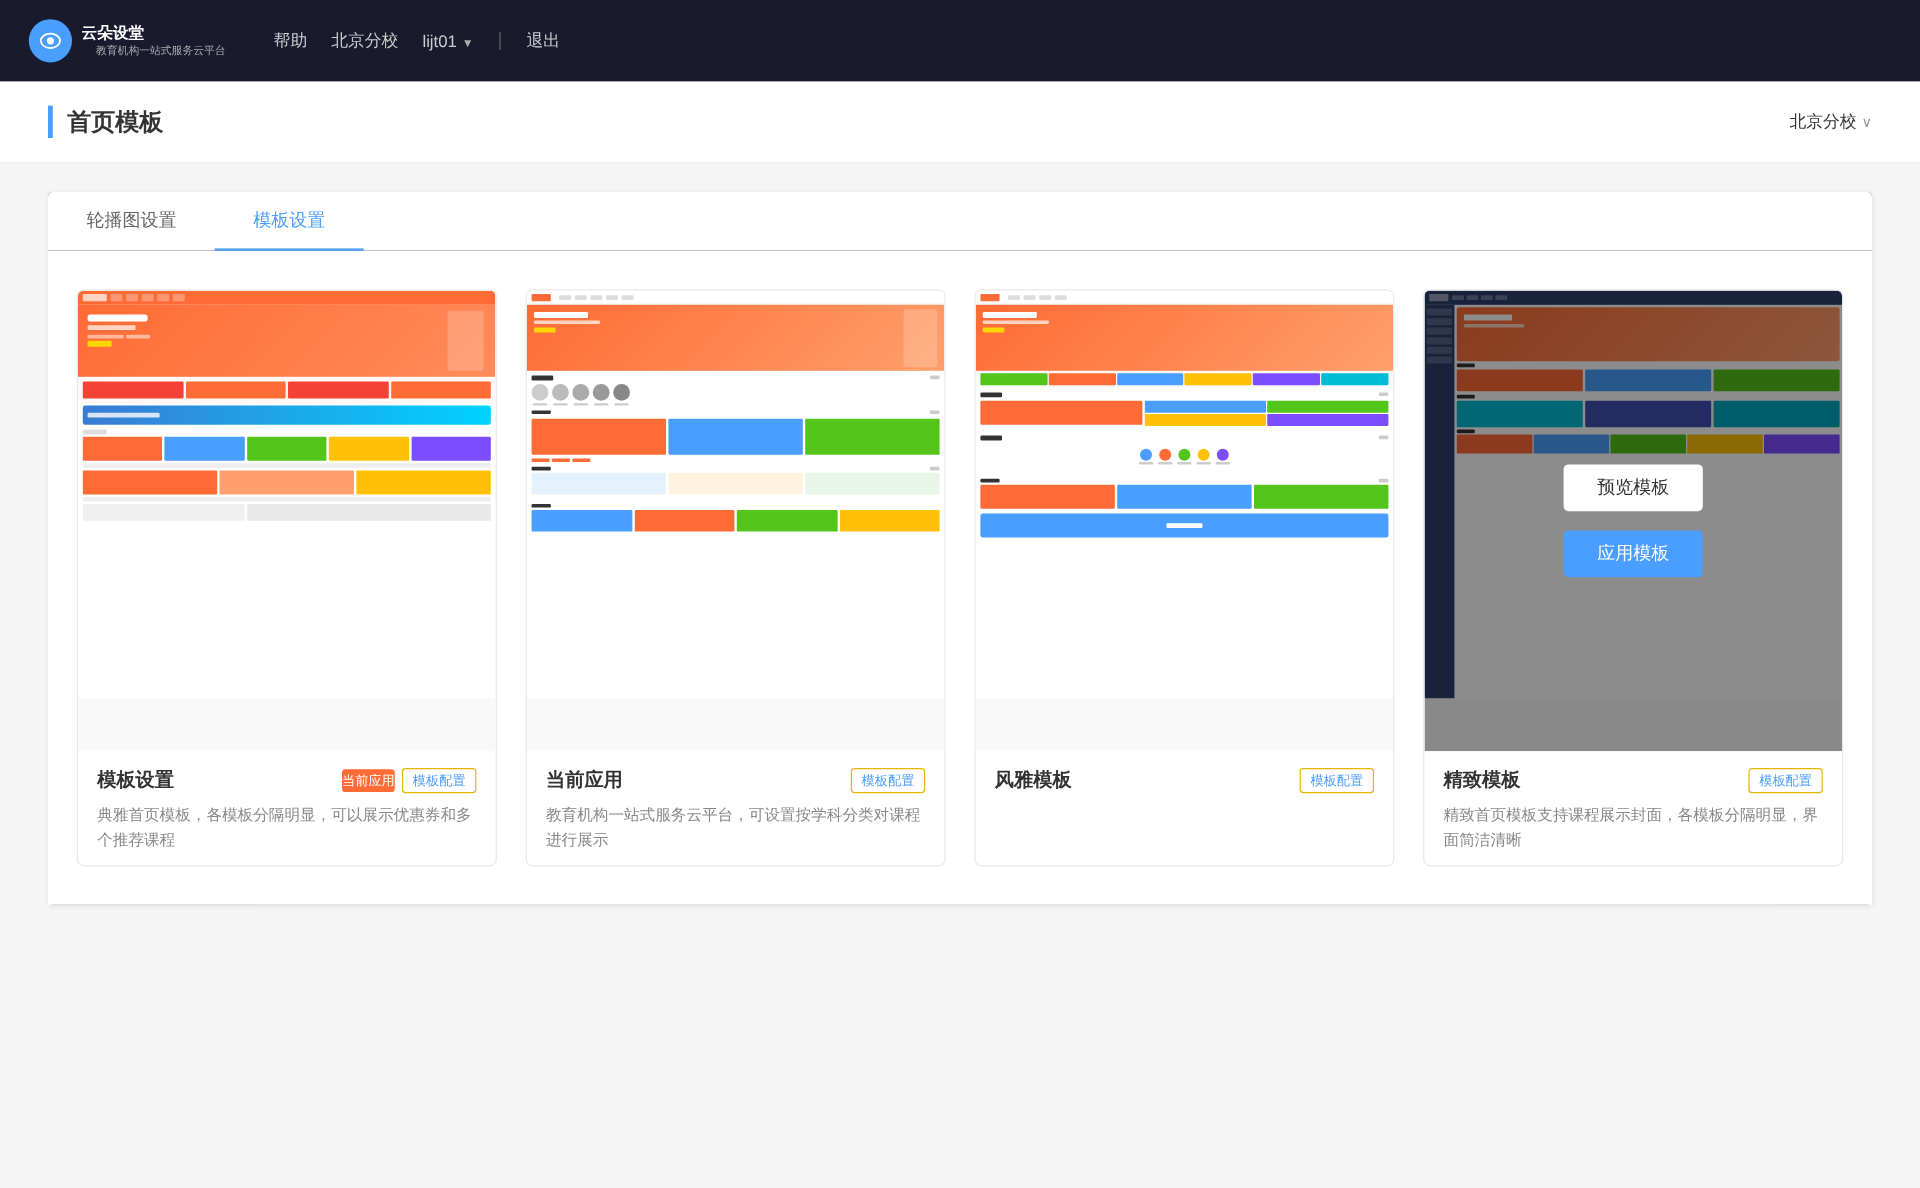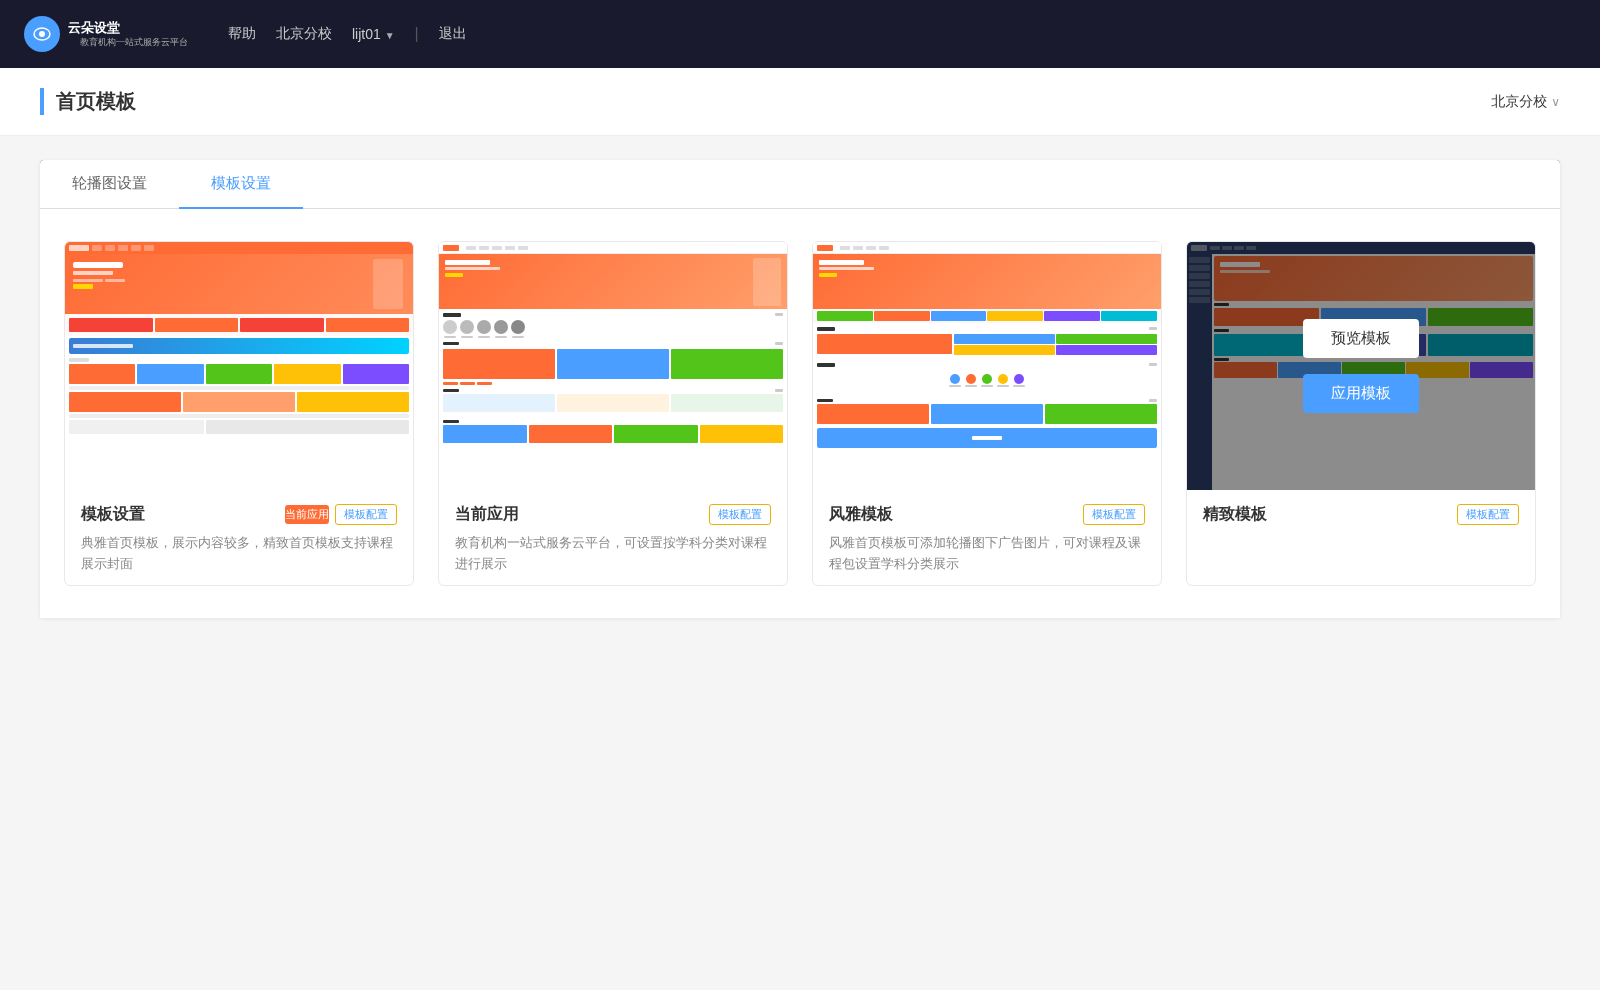--- a/index.html
+++ b/index.html
@@ -127,21 +127,21 @@
 
     .template-card {
       border: 1px solid #e8e8e8;
       border-radius: 6px;
       overflow: hidden;
       background: white;
     }
 
     .template-preview {
       width: 100%;
-      height: 248px;
+      height: 384px;
       position: relative;
       overflow: hidden;
       background: #f9f9f9;
       cursor: pointer;
     }
 
     .overlay-btn {
       padding: 10px 28px;
       border-radius: 4px;
       font-size: 15px;
@@ -395,21 +395,21 @@
 
         </div>
         <div class="template-info">
           <div class="template-name-row">
             <span class="template-name">模板设置</span>
             <div class="template-badges">
               <span class="badge-current">当前应用</span>
               <span class="badge-config">模板配置</span>
             </div>
           </div>
-          <div class="template-desc">典雅首页模板，展示内容较多，精致首页模板支持课程展示封面</div>
+          <div class="template-desc">典雅首页模板，各模板分隔明显，可以展示优惠券和多个推荐课程</div>
         </div>
       </div>
 
       <div class="template-card">
         <div class="template-preview">
           <div class="mockup mockup-2">
             <div class="m-navbar">
               <div style="width:16px;height:6px;background:#ff6b35;border-radius:1px;margin-right:4px;"></div>
               <div class="m-nav-item"></div>
                 <div class="m-nav-item"></div>
@@ -596,21 +596,20 @@
           </div>
 
         </div>
         <div class="template-info">
           <div class="template-name-row">
             <span class="template-name">风雅模板</span>
             <div class="template-badges">
               <span class="badge-config">模板配置</span>
             </div>
           </div>
-          <div class="template-desc">风雅首页模板可添加轮播图下广告图片，可对课程及课程包设置学科分类展示</div>
         </div>
       </div>
 
       <div class="template-card">
         <div class="template-preview" style="position:relative;">
           <div class="mockup mockup-4">
             <div class="m-navbar">
               <div class="m-nav-logo"></div>
               <div class="m-nav-items">
                 <div class="m-nav-item"></div>
@@ -664,18 +663,19 @@
             <button class="overlay-btn apply">应用模板</button>
           </div>
         </div>
         <div class="template-info">
           <div class="template-name-row">
             <span class="template-name">精致模板</span>
             <div class="template-badges">
               <span class="badge-config">模板配置</span>
             </div>
           </div>
+          <div class="template-desc">精致首页模板支持课程展示封面，各模板分隔明显，界面简洁清晰</div>
         </div>
       </div>
 
     </div>
   </div>
 </div>
 
 </body></html>

